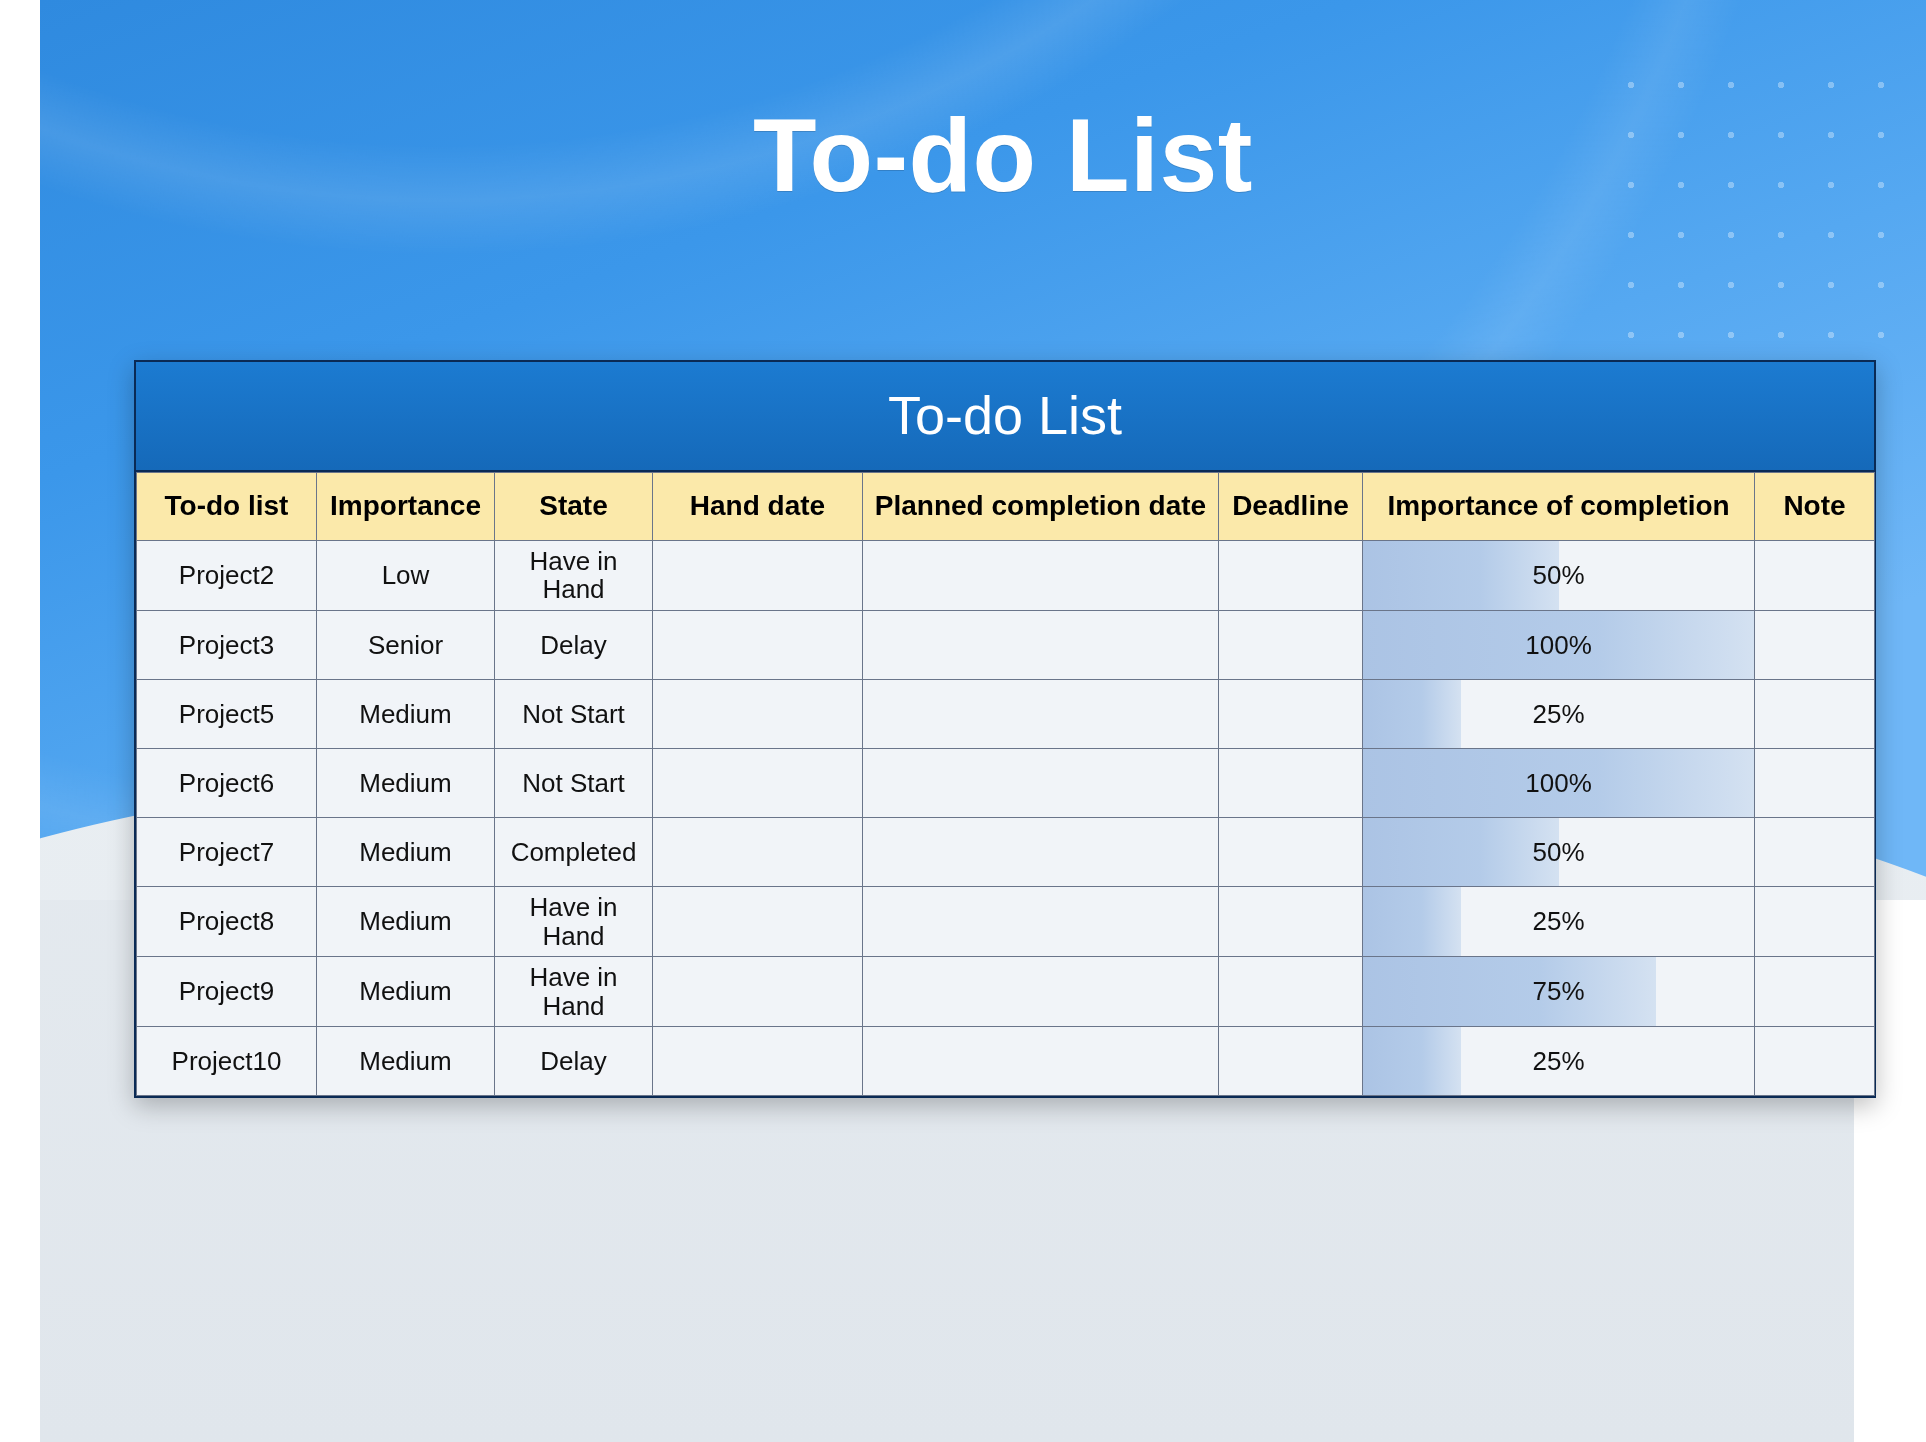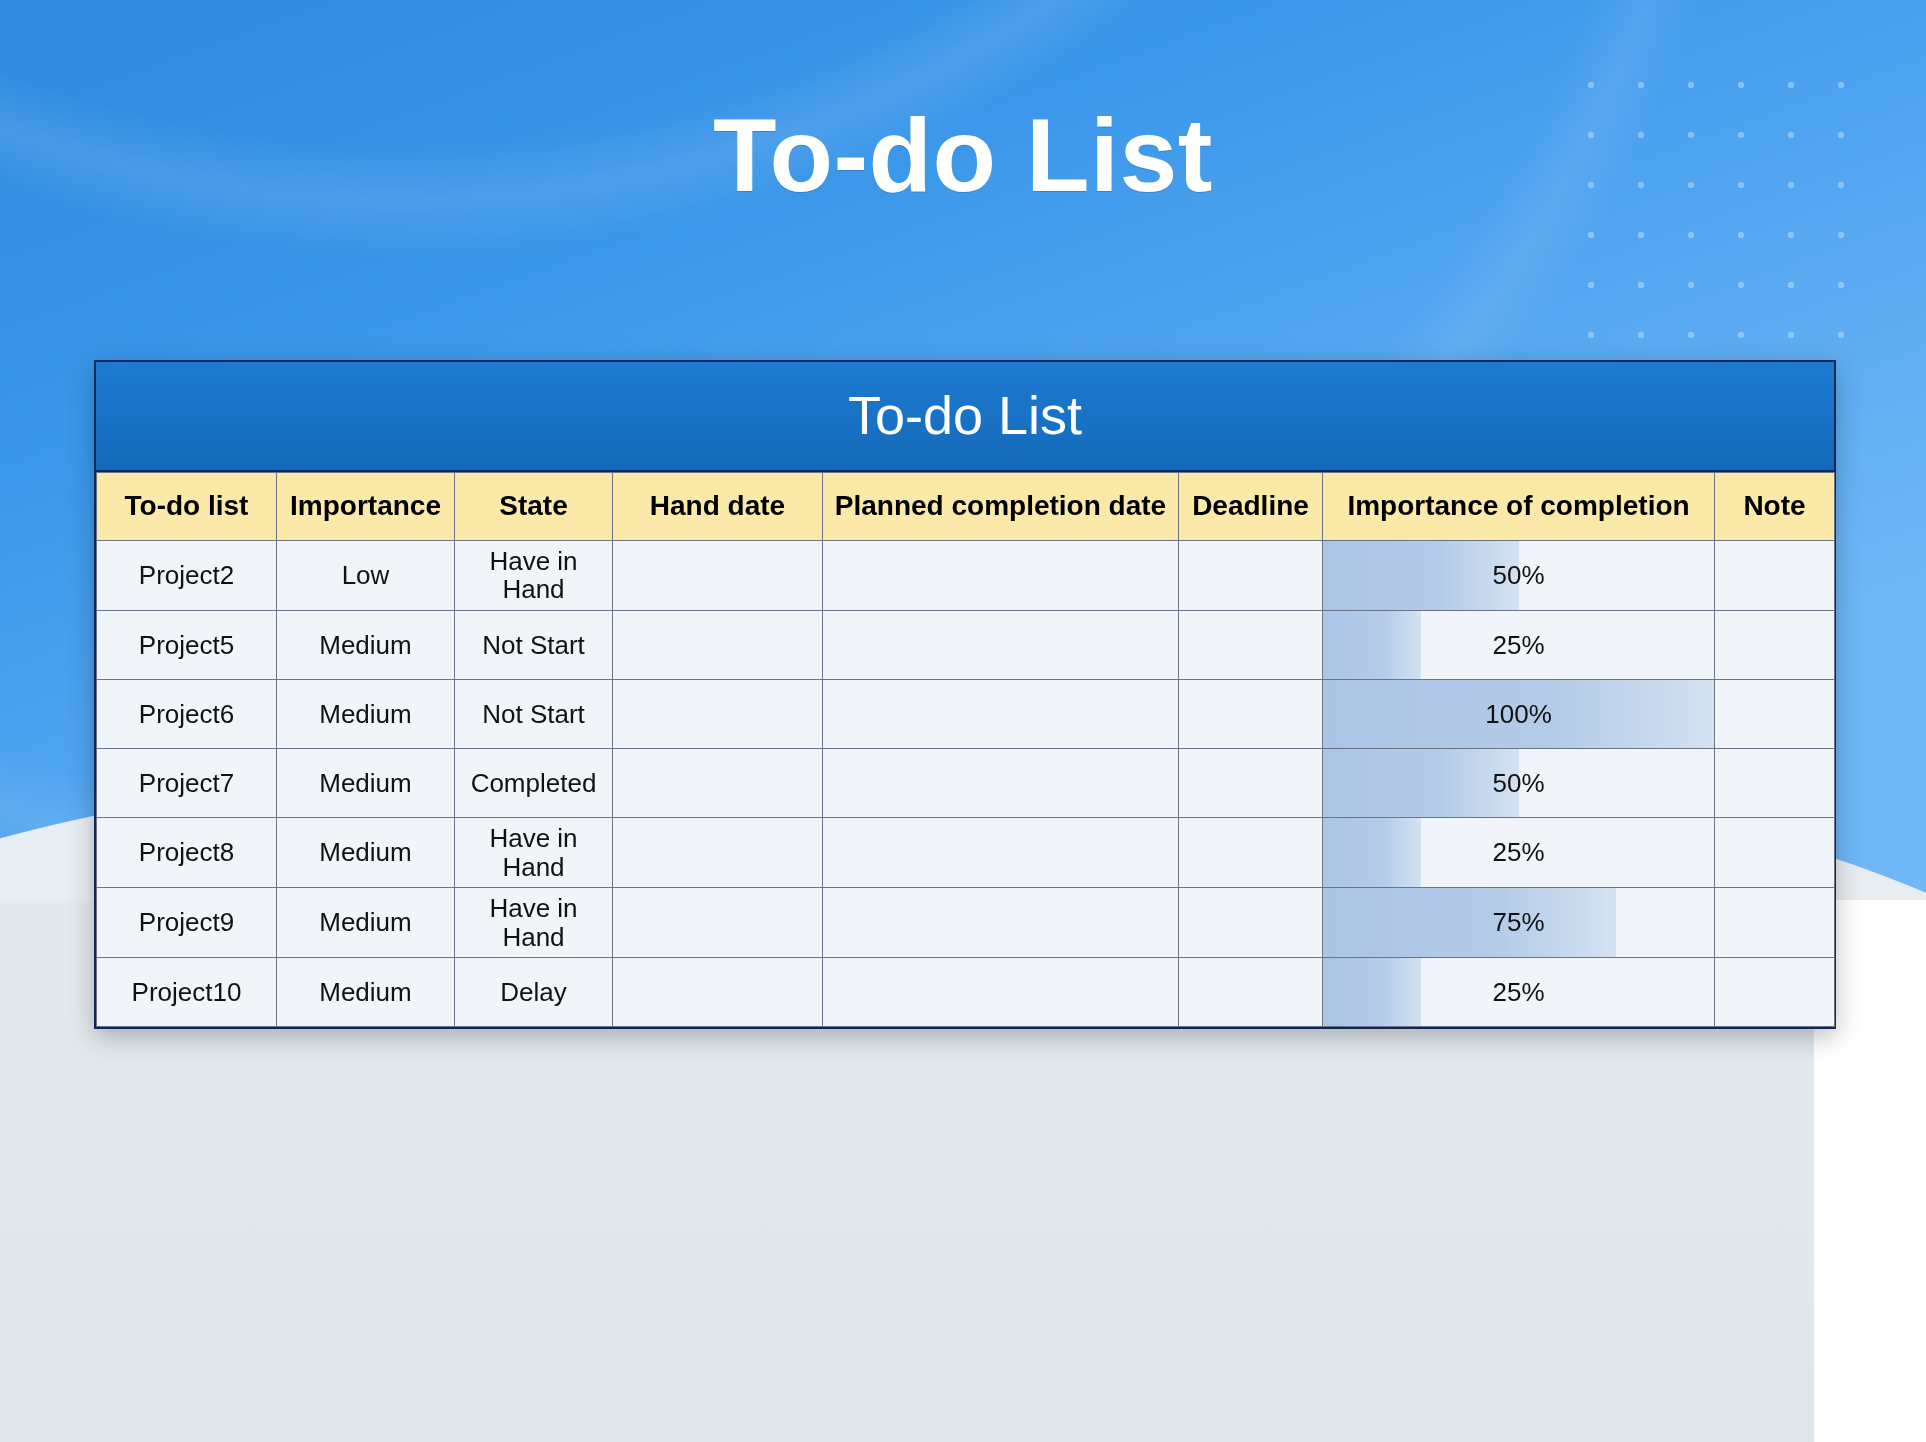--- a/index.html
+++ b/index.html
@@ -8,20 +8,21 @@
     width: 1926px;
     height: 1442px;
     font-family: Arial, Helvetica, sans-serif;
     overflow: hidden;
   }
   .stage {
     position: relative;
     width: 1814px;
     height: 1442px;
     background: linear-gradient(180deg, #e9eef2 0%, #e0e6ec 100%);
+    margin-left: 40px;
   }
   
   .sky {
     position: absolute;
     left: 0; top: 0;
     width: 1926px;
     height: 900px;
     background: linear-gradient(160deg, #2f8adf 0%, #3b97ea 30%, #55a8f1 55%, #6fb7f7 80%);
     overflow: hidden;
   }
@@ -233,20 +234,47 @@
             <td class="pct">
               <div class="bar" style="width: 50%;"></div>
               <div class="label">50%</div>
             </td>
             <td>
               <div class="cellpad"></div>
             </td>
           </tr>
           <tr>
             <td>
+              <div class="cellpad">Project3</div>
+            </td>
+            <td>
+              <div class="cellpad">Senior</div>
+            </td>
+            <td>
+              <div class="cellpad">Delay</div>
+            </td>
+            <td>
+              <div class="cellpad"></div>
+            </td>
+            <td>
+              <div class="cellpad"></div>
+            </td>
+            <td>
+              <div class="cellpad"></div>
+            </td>
+            <td class="pct">
+              <div class="bar" style="width: 100%;"></div>
+              <div class="label">100%</div>
+            </td>
+            <td>
+              <div class="cellpad"></div>
+            </td>
+          </tr>
+          <tr>
+            <td>
               <div class="cellpad">Project5</div>
             </td>
             <td>
               <div class="cellpad">Medium</div>
             </td>
             <td>
               <div class="cellpad">Not Start</div>
             </td>
             <td>
               <div class="cellpad"></div>

